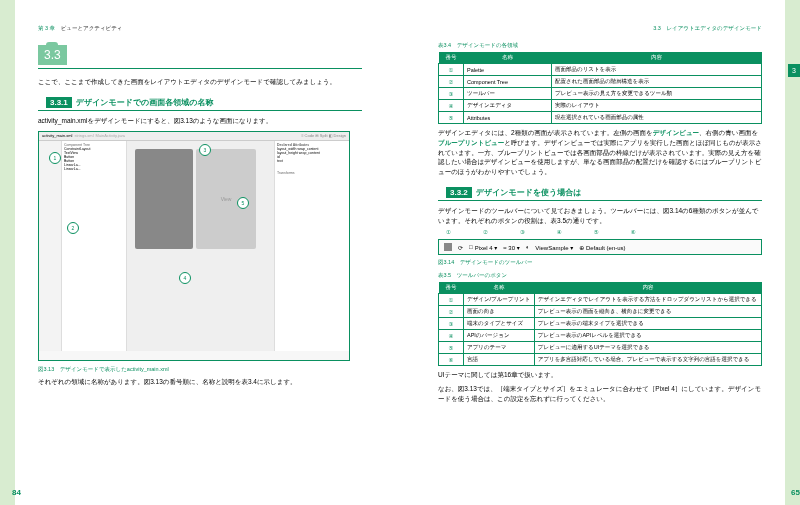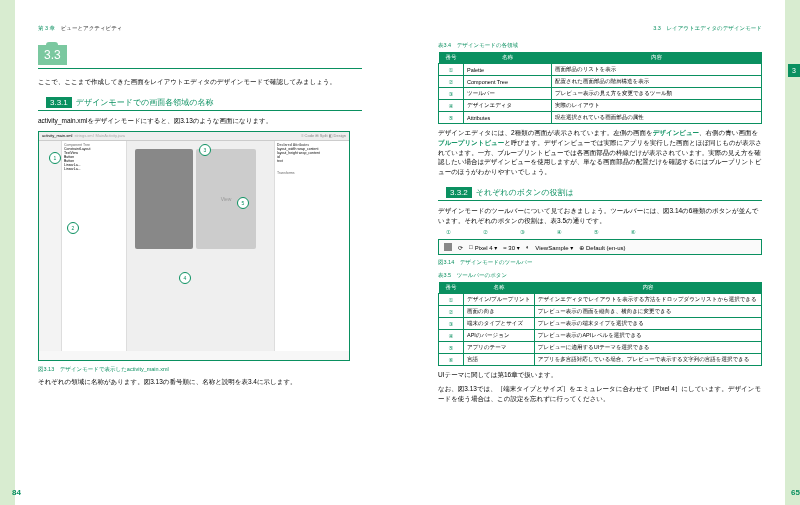--- a/index.html
+++ b/index.html
@@ -6,21 +6,21 @@
 .page{width:400px;height:505px;background:#fff;position:relative;box-sizing:border-box;padding:25px 38px 20px}
 .pg-l{background:linear-gradient(90deg,#d8ecd0 0,#d8ecd0 15px,#fff 15px)}
 .pg-r{background:linear-gradient(90deg,#fff 0,#fff 385px,#d8ecd0 385px)}
 .hdr{display:flex;justify-content:space-between;color:#333;font-size:5.5px;margin-bottom:10px}
 .ch-l{color:#0a9060}
 .ch-r{color:#0a9060}
 .sec-title{color:#0a9060;font-weight:bold;font-size:10.5px;border-bottom:1.5px solid #0a9060;padding:6px 0;margin-bottom:8px;display:flex;align-items:center;gap:8px}
 .badge-wrap{position:relative;display:inline-block}
 .badge-clip{position:absolute;top:-6px;left:50%;transform:translateX(-50%);width:12px;height:6px;background:#7bc8a0;border-radius:3px 3px 0 0}
 .badge-box{background:#7bc8a0;color:#fff;padding:3px 6px;font-size:12px;font-weight:normal}
-.sub-title{color:#0a9060;font-weight:normal;font-size:8px;border-bottom:1px solid #0a9060;padding:2px 8px;margin:8px 0 5px}
+.sub-title{color:#0a9060;font-weight:bold;font-size:8px;border-bottom:1px solid #0a9060;padding:2px 8px;margin:8px 0 5px}
 .sub-title .num{background:#0a9060;color:#fff;padding:1px 4px;margin-right:4px}
 p{margin:4px 0;line-height:1.5}
 .tbl{border-collapse:collapse;width:100%;font-size:5.5px;margin:3px 0}
 .tbl th{background:#0a9060;color:#fff;padding:2px 3px;text-align:center;font-weight:normal}
 .tbl td{border:0.5px solid #0a9060;padding:2px 3px}
 .tbl td:first-child{width:18px;text-align:center;color:#0a9060}
 .cap{color:#0a9060;font-size:5.5px;margin:2px 0}
 .link{color:#0a9060;font-weight:bold}
 .screenshot{border:0.5px solid #0a9060;width:310px;height:228px;margin:5px 0;background:#f7f7f7;position:relative;font-size:4px}
 .ss-top{background:#eee;height:8px;border-bottom:0.5px solid #ccc;display:flex;align-items:center;padding:0 3px;gap:2px}
@@ -142,21 +142,21 @@
           <td>⑤</td>
           <td>Attributes</td>
           <td>現在選択されている画面部品の属性</td>
         </tr>
   </tbody>
     </table>
 
   <p><span>デザインエディタには、2種類の画面が表示されています。左側の画面を</span><span class="link">デザインビュー</span><span>、右側の青い画面を</span><span class="link">ブループリントビュー</span><span>と呼びます。デザインビューでは実際にアプリを実行した画面とほぼ同じものが表示されています。一方、ブループリントビューでは各画面部品の枠線だけが表示されています。実際の見え方を確認したい場合はデザインビューを使用しますが、単なる画面部品の配置だけを確認するにはブループリントビューのほうがわかりやすいでしょう。</span></p>
 
   <div class="sub-title">
-    <span class="num">3.3.2</span><span>それぞれのボタンの役割は</span>
+    <span class="num">3.3.2</span><span>デザインモードを使う場合は</span>
   </div>
   <p>デザインモードのツールバーについて見ておきましょう。ツールバーには、図3.14の6種類のボタンが並んでいます。それぞれのボタンの役割は、表3.5の通りです。</p>
 
   <div class="tb-nums">
     <span>①</span>
       <span>②</span>
       <span>③</span>
       <span>④</span>
       <span>⑤</span>
       <span>⑥</span>

